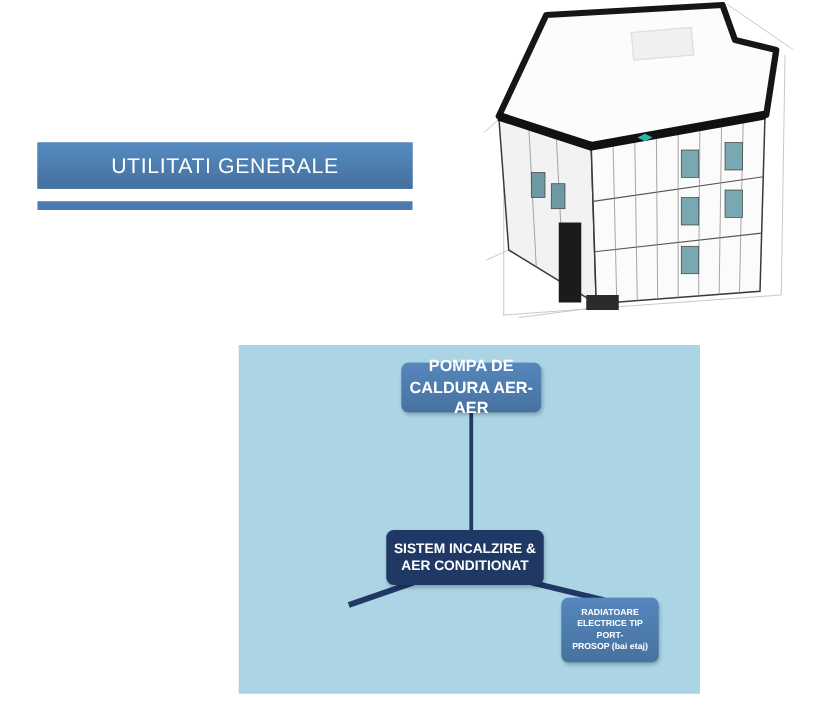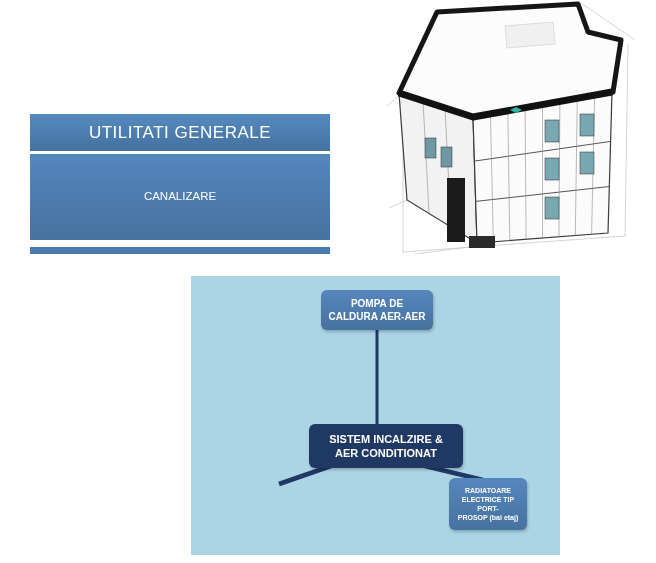--- a/index.html
+++ b/index.html
@@ -51,34 +51,33 @@
     color: #fff; text-align: center;
     border-radius: 6px;
     display: flex; align-items: center; justify-content: center;
     box-sizing: border-box;
     font-weight: bold;
     white-space: pre-line;
     box-shadow: 1px 2px 3px rgba(0,0,0,.22);
     line-height: 1.3;
   }
   .node-blue { background: linear-gradient(#5586bd, #46729f); background-color: #4b79b2; }
-  .node-top    { left: 130px; top: 14px;  width: 112px; height: 40px; font-size: 10px; padding: 3px 6px; }
-  .node-center { left: 118px; top: 148px; width: 154px; height: 44px; background: #1f3864; font-size: 11px; padding: 3px 6px; }
+  .node-top    { left: 130px; top: 14px;  width: 112px; height: 40px; font-size: 13px; padding: 3px 6px; }
+  .node-center { left: 118px; top: 148px; width: 126px; height: 44px; background: #1f3864; font-size: 11px; padding: 3px 6px; }
   .node-left   { left: 28px;  top: 206px; width: 92px;  height: 54px; font-size: 10px; padding: 3px 6px; }
   .node-right  { left: 258px; top: 202px; width: 78px;  height: 52px; font-size: 7px;  padding: 3px 5px; }
 </style>
 </head>
 <body>
 
 <div class="slide">
 
   <section class="utilities">
     <div class="util-header">UTILITATI GENERALE</div>
     <div class="util-cells">
-      <div class="util-cell">CANALIZARE</div>
     </div>
     <div class="util-bar"></div>
   </section>
 
   <figure class="building">
     <svg viewBox="0 0 271 256" xmlns="http://www.w3.org/2000/svg">
 
       <g stroke="#c9c9c9" stroke-width="0.8" fill="none">
         <line x1="2" y1="106" x2="16" y2="94"></line>
         <line x1="18" y1="95" x2="18" y2="253"></line>

